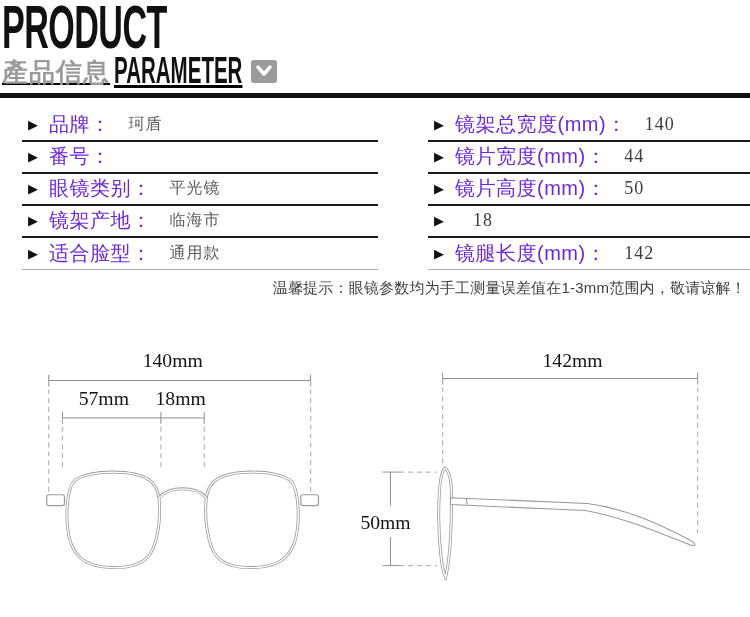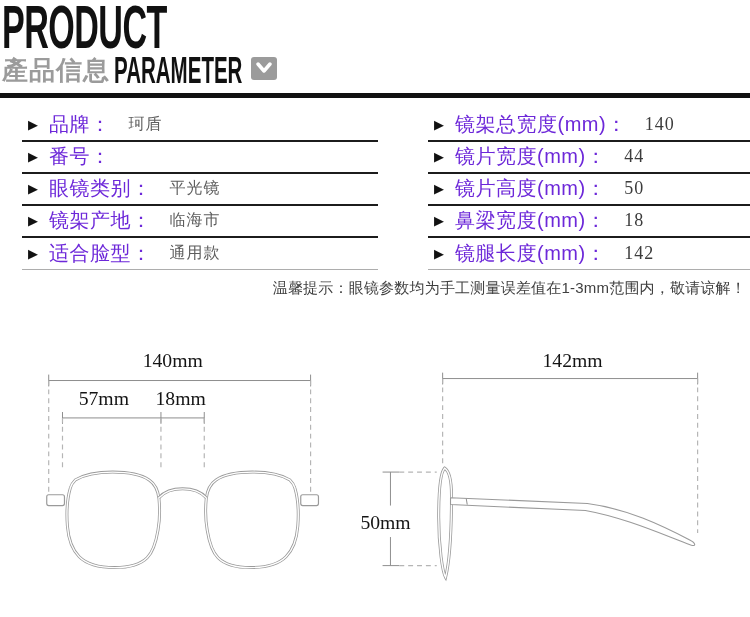--- a/index.html
+++ b/index.html
@@ -4,21 +4,21 @@
 <style>
   * { margin:0; padding:0; box-sizing:border-box; }
   html,body { width:750px; height:617px; background:#ffffff; overflow:hidden;
               font-family:"Liberation Sans", sans-serif; }
 
   
   .header { padding:2px 16px 0 2px; }
   .title { font-size:62px; font-weight:900; line-height:0.82; letter-spacing:-1px;
            color:#111; display:inline-block; transform:scaleX(0.55);
            transform-origin:0 0; white-space:nowrap; }
-  .subtitle-row { display:flex; align-items:flex-start; margin-top:4px; height:30px; }
+  .subtitle-row { display:flex; align-items:center; margin-top:4px; height:30px;text-decoration:underline; }
   .sub-cn { font-size:26px; font-weight:700; color:#9b9b9b; letter-spacing:1px;
             line-height:1; }
   .sub-en { font-size:36px; font-weight:900; color:#111; line-height:0.8;
             display:inline-block; transform:scaleX(0.57); transform-origin:0 50%;
             margin-left:4px; margin-right:-88px; white-space:nowrap; }
   .chev-box { width:26px; height:23px; background:#9b9b9b; border-radius:3px;
               display:flex; align-items:center; justify-content:center; margin-bottom:1px; }
   .divider { height:5px; background:#111; margin-top:6px; }
 
   
@@ -106,21 +106,20 @@
       <span class="param-label">镜片宽度(mm)：</span>
       <span class="param-value">44</span>
     </div>
     <div class="param-row">
       <span class="bullet">▶</span>
       <span class="param-label">镜片高度(mm)：</span>
       <span class="param-value">50</span>
     </div>
     <div class="param-row">
       <span class="bullet">▶</span>
-      <span class="param-label">鼻梁宽度(mm)：</span>
       <span class="param-value">18</span>
     </div>
     <div class="param-row">
       <span class="bullet">▶</span>
       <span class="param-label">镜腿长度(mm)：</span>
       <span class="param-value">142</span>
     </div>
   </div>
 </div>
 

